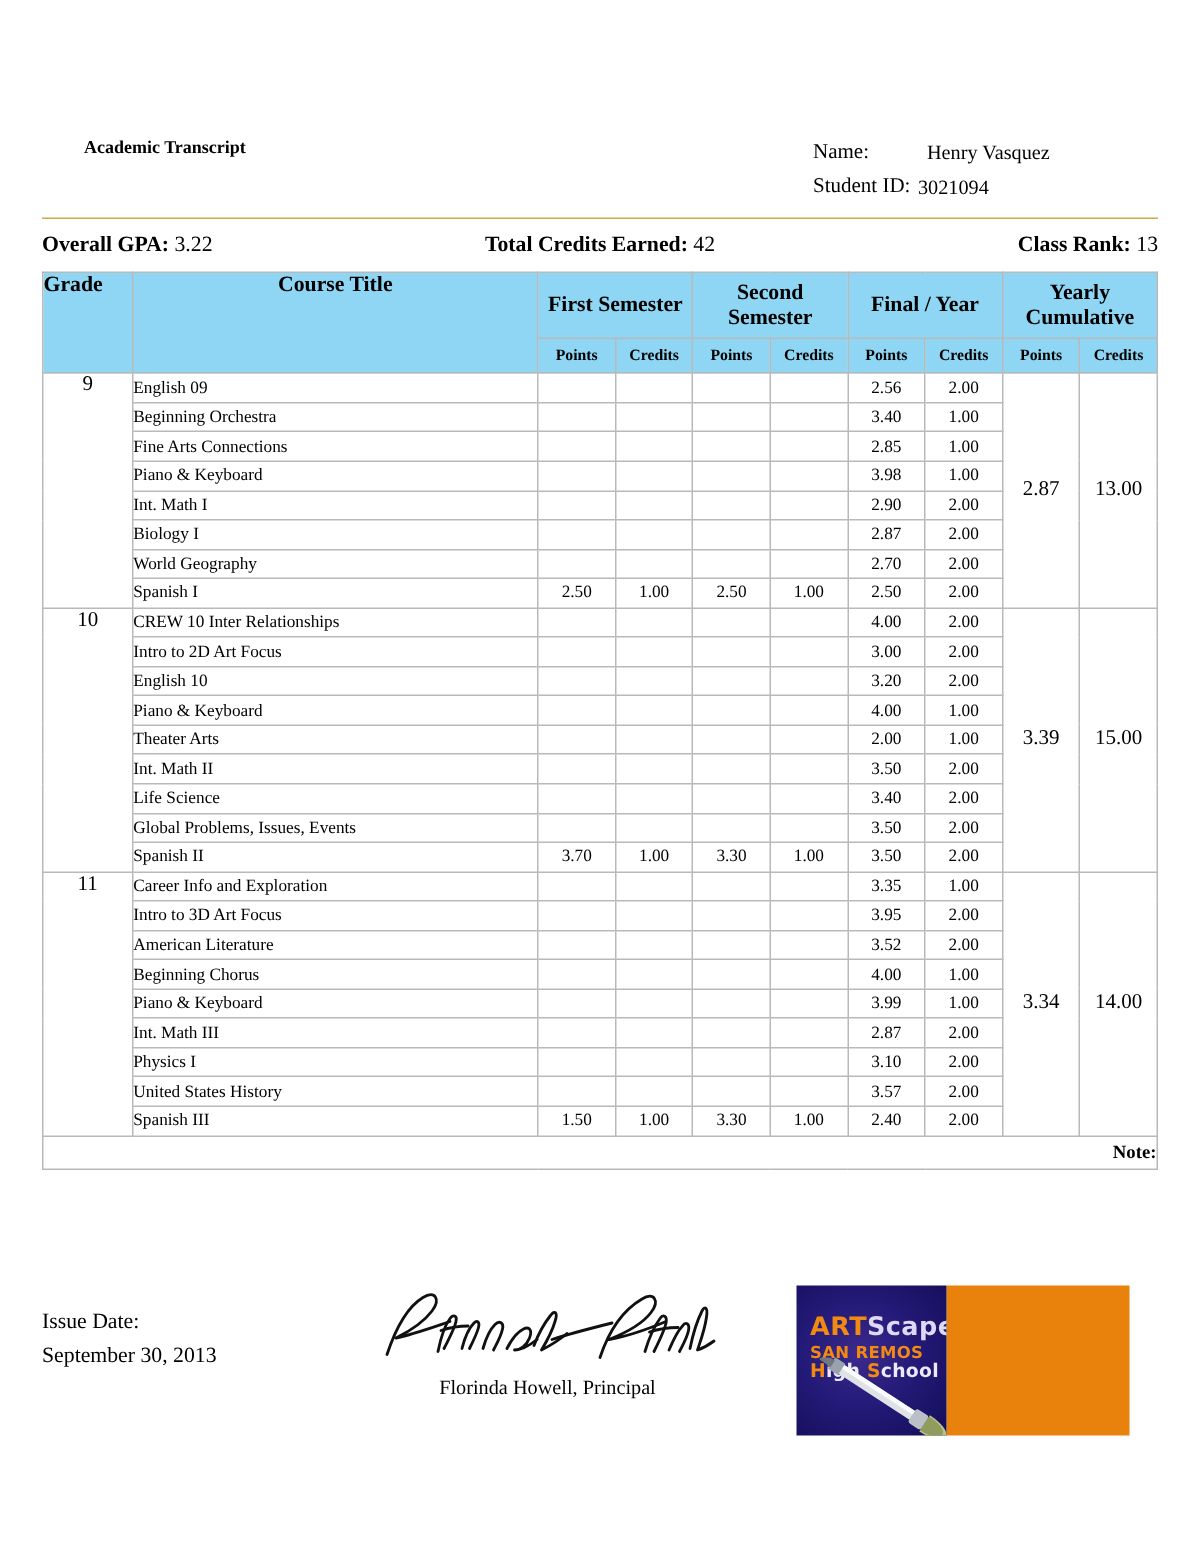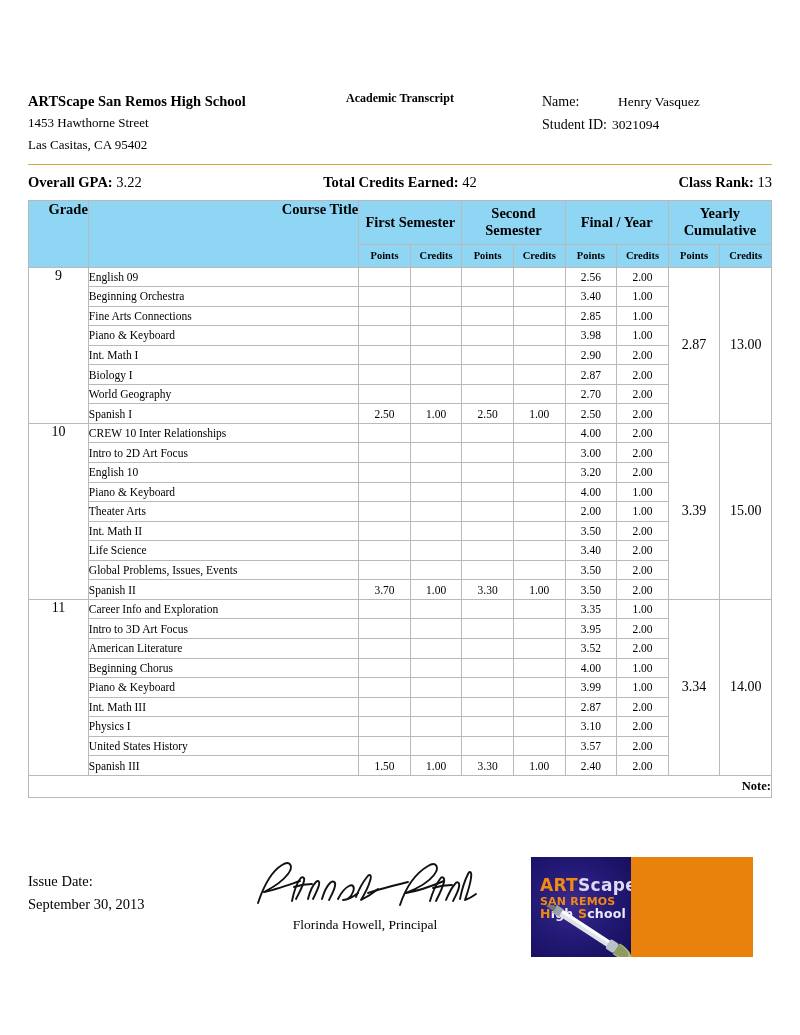--- a/index.html
+++ b/index.html
@@ -44,22 +44,22 @@
   thead th {
     background: #8ed6f3;
     border: 1px solid #ffffff;
     font-weight: bold;
     color: #000;
     text-align: center;
     vertical-align: middle;
   }
   th.h-main { font-size: 14.5px; height: 44px; line-height: 1.18; padding: 0 4px; }
   th.h-grade, th.h-course { font-size: 14.5px; height: 67px; vertical-align: top; padding-top: 9px; }
-  th.h-grade { text-align: right; }
-  th.h-course { text-align: right; padding-left: 8px; }
+  th.h-grade { text-align: left; }
+  th.h-course { text-align: center; padding-left: 8px; }
   th.h-sub { font-size: 10.5px; height: 23px; }
 
   tbody td { height: 19.55px; font-size: 11.5px; vertical-align: middle; }
   td.c-grade { font-size: 14px; text-align: center; vertical-align: top; padding-top: 4px; border-right: 1px solid #b9b9b9; }
   td.c-course { text-align: left; padding-left: 6px; font-size: 11.5px; }
   td.c-num { text-align: center; font-size: 11.5px; }
   td.c-cum { text-align: center; font-size: 14px; vertical-align: middle; }
 
   tr.blockstart td { border-top: 1px solid #9a9a9a; }
 
@@ -85,25 +85,20 @@
   .lt3 .o { color: #f08a12; }
   .lt3 .w { color: #eceaf8; }
   .brush { position: absolute; left: 6px; top: 48px; }
 </style>
 </head>
 <body>
 
 <div class="page">
 
   <div class="doc-header">
-    <div class="school-block">
-      <div class="school-name">ARTScape San Remos High School</div>
-      <div class="school-addr">1453 Hawthorne Street</div>
-      <div class="school-addr">Las Casitas, CA 95402</div>
-    </div>
     <div class="title-block">
       <div class="doc-title">Academic Transcript</div>
     </div>
     <div class="student-block">
       <div class="stu-row name">
         <span class="stu-lab">Name:</span>
         <span class="stu-val">Henry Vasquez</span>
       </div>
       <div class="stu-row sid">
         <span class="stu-lab">Student ID:</span>

